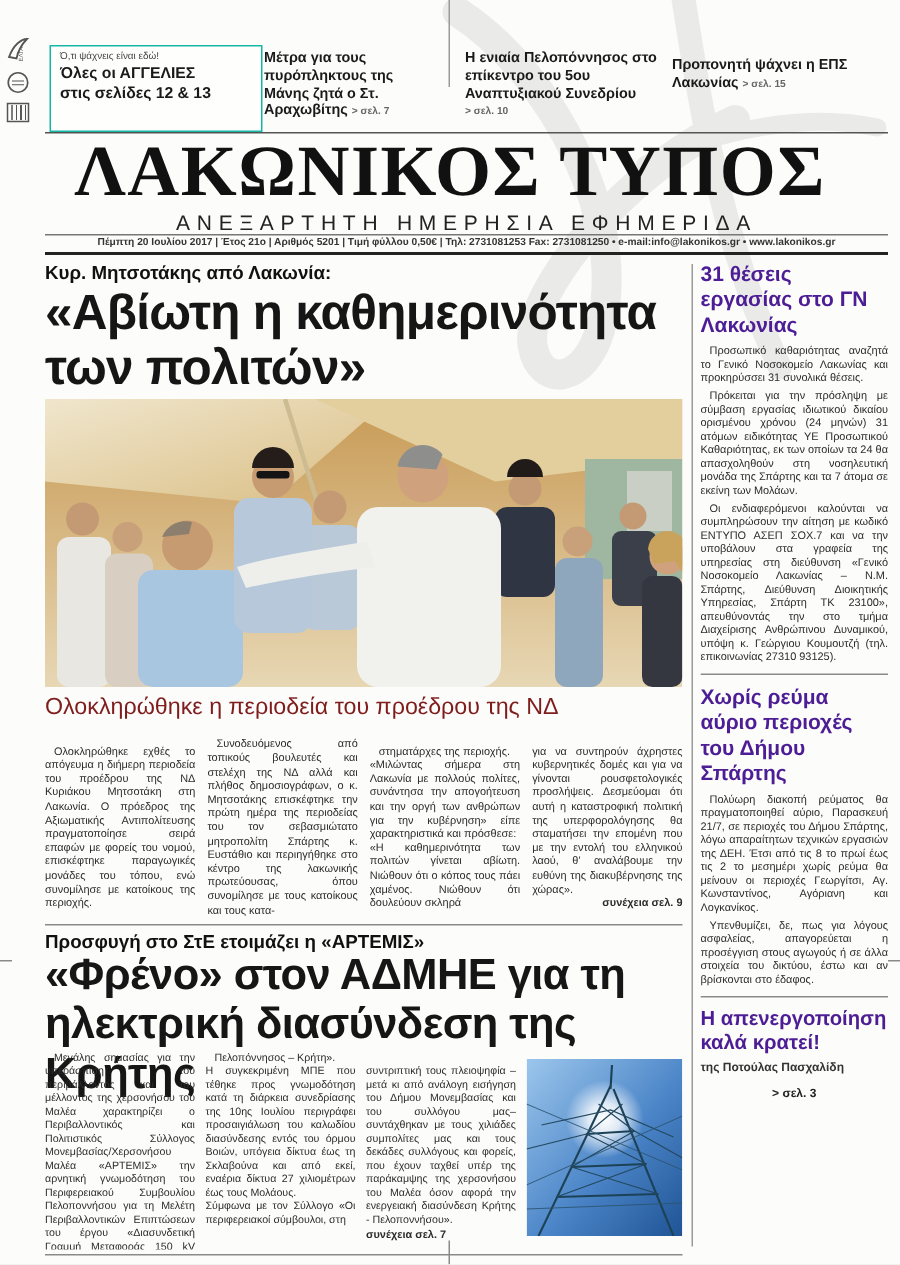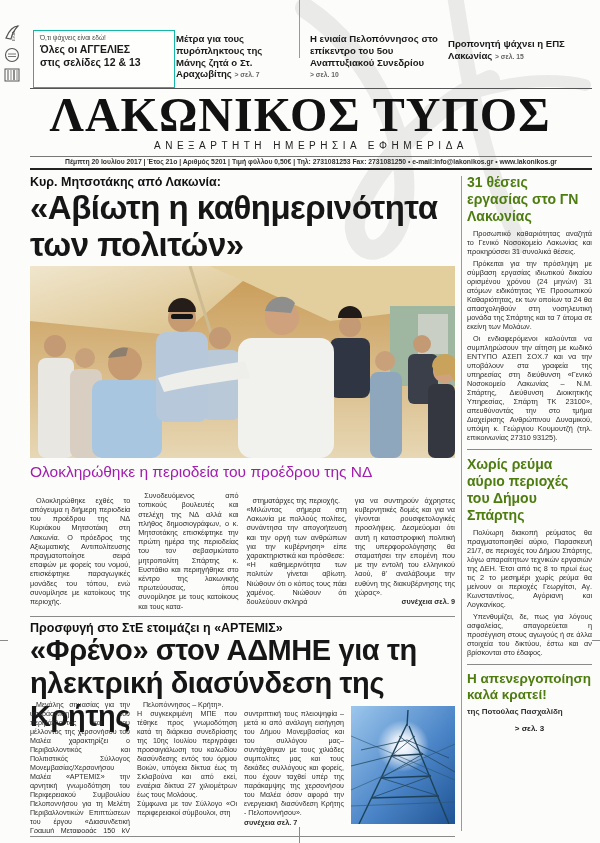--- a/index.html
+++ b/index.html
@@ -21,51 +21,51 @@
   .teaser{z-index:2;font-weight:bold;font-size:9.6px;line-height:11.8px;color:#1a1a1a;}
   .pageref{font-weight:bold;font-size:6.8px;color:#666;white-space:nowrap;}
   .topvline{left:299px;top:0;width:1px;height:58px;background:#9a9a9a;z-index:2;}
   .toprule{left:30px;top:88px;width:562px;height:1px;background:#555;z-index:2;}
 
   
   .mast-title{left:18px;top:90px;width:564px;text-align:center;z-index:2;
       font-family:"Liberation Serif", serif;font-weight:bold;font-size:48px;line-height:50px;
       letter-spacing:1px;color:#111;white-space:nowrap;}
   .mast-sub{left:30px;top:140px;width:562px;text-align:center;z-index:2;
-      font-size:10px;letter-spacing:4.5px;color:#222;}
+      font-size:14px;letter-spacing:4.5px;color:#222;}
   .rule-a{left:30px;top:156px;width:562px;height:1px;background:#777;z-index:2;}
   .dateline{left:30px;top:158px;width:562px;text-align:center;z-index:2;
       font-weight:bold;font-size:6.8px;color:#333;}
   .rule-b{left:30px;top:168px;width:562px;height:2px;background:#222;z-index:2;}
 
   
   .kicker{font-weight:bold;font-size:12.5px;color:#111;z-index:2;}
   .headline1{left:30px;top:189px;width:430px;z-index:2;font-weight:bold;
       font-size:33px;line-height:37px;letter-spacing:-.5px;color:#161616;}
   .photo1{left:30px;top:266px;width:425px;height:192px;z-index:2;overflow:hidden;}
-  .subhead{left:30px;top:463px;width:425px;z-index:2;font-size:15.5px;color:#a21caf;}
+  .subhead{left:30px;top:463px;width:425px;z-index:2;font-size:15.5px;color:#7f1d1d;}
   .cols{left:30px;top:488px;width:425px;height:126px;display:flex;gap:8px;z-index:2;overflow:hidden;align-items:center;}
   .col{flex:1;font-size:7.3px;line-height:9.2px;text-align:justify;color:#2c2c2c;
       white-space:pre-line;text-indent:6px;}
   .cont{font-weight:bold;font-size:7.3px;color:#2c2c2c;}
   .cont.right{text-align:right;}
   .rule-mid{left:30px;top:616px;width:425px;height:1px;background:#8a8a8a;z-index:2;}
   .kicker2{left:30px;top:621px;width:425px;z-index:2;}
   .headline2{left:30px;top:634px;width:430px;z-index:2;font-weight:bold;
       font-size:29px;line-height:33px;letter-spacing:-.4px;color:#161616;}
   .cols2{left:30px;top:701px;width:425px;height:132px;display:flex;gap:7px;z-index:2;overflow:hidden;}
   .col2{width:100px;flex:none;font-size:7.1px;line-height:9px;text-align:justify;color:#2c2c2c;
       white-space:pre-line;text-indent:6px;}
   .photo2{width:104px;height:118px;flex:none;margin-top:5px;overflow:hidden;}
   .rule-bot{left:30px;top:836px;width:425px;height:1px;background:#8a8a8a;z-index:2;}
 
   
   .sep-v{left:461px;top:176px;width:1px;height:655px;background:#9a9a9a;z-index:2;}
   .sidebar{left:467px;top:174px;width:125px;height:662px;z-index:2;overflow:hidden;}
-  .sb-h{font-weight:bold;font-size:14px;line-height:17px;color:#4d7c0f;margin:0 0 4px 0;}
+  .sb-h{font-weight:bold;font-size:14px;line-height:17px;color:#4c1d95;margin:0 0 4px 0;}
   .sidebar p{margin:0 0 3px 0;font-size:7.3px;line-height:9px;text-align:justify;
       color:#2c2c2c;text-indent:6px;}
   .sb-div{border:none;border-top:1px solid #8a8a8a;margin:7px 0 6px 0;}
   .byline{font-weight:bold;font-size:8px;color:#333;margin-top:2px;}
   .sb-pageline{display:flex;align-items:center;gap:4px;margin-top:3px;flex-direction:column;}
   .sb-pageline .ln{flex:1;border-top:1px solid #555;}
   .sb-pageline .pg{font-weight:bold;font-size:8px;color:#222;white-space:nowrap;}
 
   
   .mark{background:#8a8a8a;z-index:3;}

